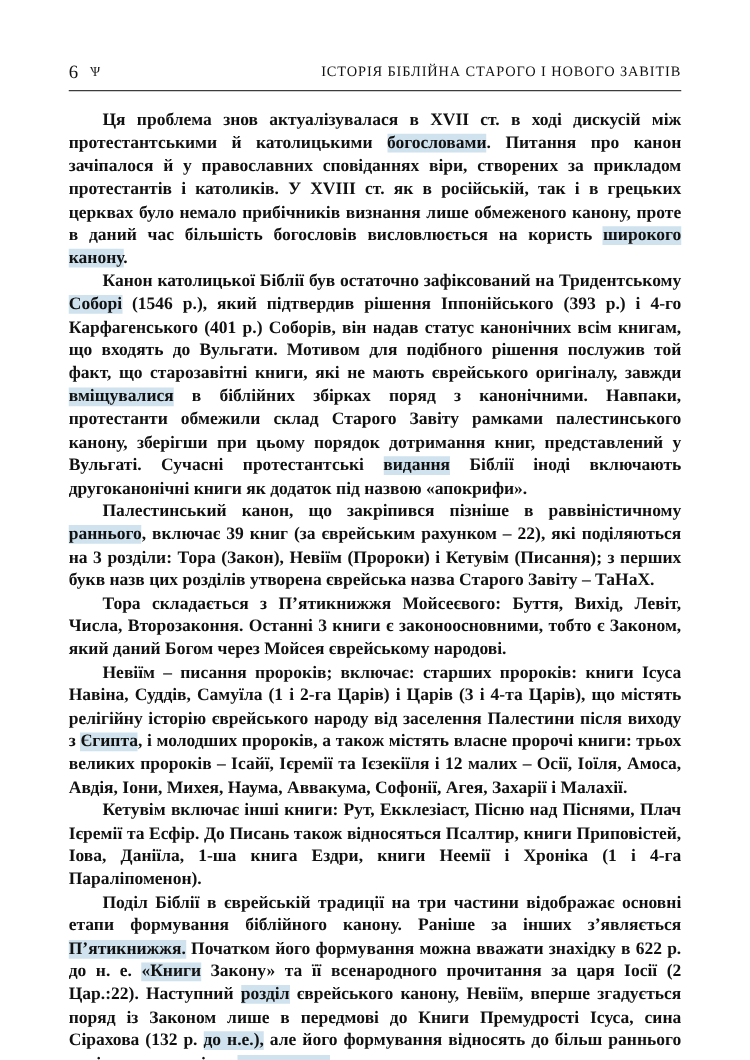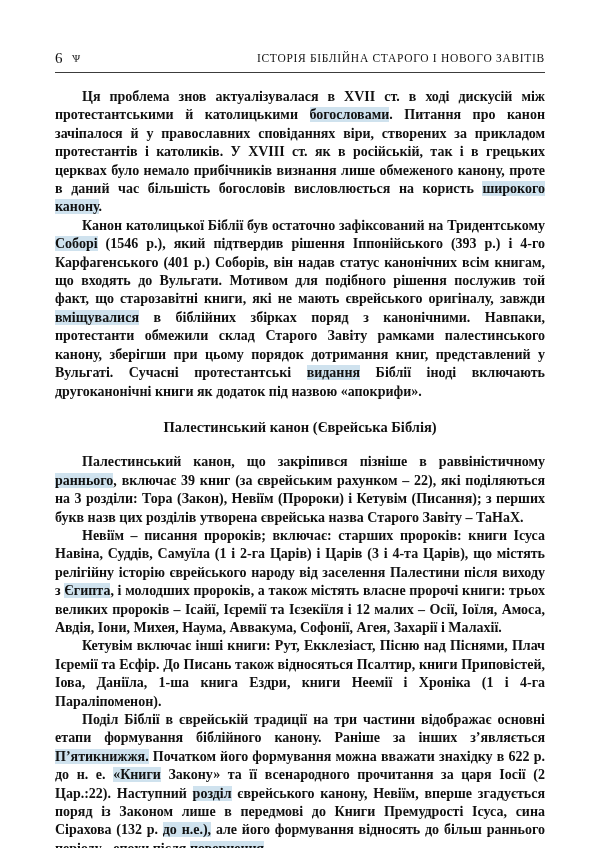--- a/index.html
+++ b/index.html
@@ -83,24 +83,24 @@
     <div class="running-title">ІСТОРІЯ БІБЛІЙНА СТАРОГО І НОВОГО ЗАВІТІВ</div>
   </div>
 
   <div class="page-body">
 
     <div>
         <p class="para">Ця проблема знов актуалізувалася в XVII ст. в ході дискусій між протестантськими й католицькими <mark>богословами</mark>. Питання про канон зачіпалося й у православних сповіданнях віри, створених за прикладом протестантів і католиків. У XVIII ст. як в російській, так і в грецьких церквах було немало прибічників визнання лише обмеженого канону, проте в даний час більшість богословів висловлюється на користь <mark>широкого канону</mark>.</p>
         <p class="para">Канон католицької Біблії був остаточно зафіксований на Тридентському <mark>Соборі</mark> (1546 р.), який підтвердив рішення Іппонійського (393 р.) і 4-го Карфагенського (401 р.) Соборів, він надав статус канонічних всім книгам, що входять до Вульгати. Мотивом для подібного рішення послужив той факт, що старозавітні книги, які не мають єврейського оригіналу, завжди <mark>вміщувалися</mark> в біблійних збірках поряд з канонічними. Навпаки, протестанти обмежили склад Старого Завіту рамками палестинського канону, зберігши при цьому порядок дотримання книг, представлений у Вульгаті. Сучасні протестантські <mark>видання</mark> Біблії іноді включають другоканонічні книги як додаток під назвою «апокрифи».</p>
       </div>
 
-    <h2 class="section-heading">Палестинський канон (Єврейська Біблія)</h2>
 
     <div>
         <p class="para">Палестинський канон, що закріпився пізніше в раввіністичному <mark>раннього</mark>, включає 39 книг (за єврейським рахунком – 22), які поділяються на 3 розділи: Тора (Закон), Невіїм (Пророки) і Кетувім (Писання); з перших букв назв цих розділів утворена єврейська назва Старого Завіту – ТаНаХ.</p>
+        <p class="para">Тора складається з П’ятикнижжя Мойсеєвого: Буття, Вихід, Левіт, Числа, Второзаконня. Останні 3 книги є законоосновними, тобто є Законом, який даний Богом через Мойсея єврейському народові.</p>
         <p class="para">Невіїм – писання пророків; включає: старших пророків: книги Ісуса Навіна, Суддів, Самуїла (1 і 2-га Царів) і Царів (3 і 4-та Царів), що містять релігійну історію єврейського народу від заселення Палестини після виходу з <mark>Єгипта</mark>, і молодших пророків, а також містять власне пророчі книги: трьох великих пророків – Ісайї, Ієремії та Ієзекіїля і 12 малих – Осії, Іоїля, Амоса, Авдія, Іони, Михея, Наума, Аввакума, Софонії, Агея, Захарії і Малахії.</p>
         <p class="para">Кетувім включає інші книги: Рут, Екклезіаст, Пісню над Піснями, Плач Ієремії та Есфір. До Писань також відносяться Псалтир, книги Приповістей, Іова, Даніїла, 1-ша книга Ездри, книги Неемії і Хроніка (1 і 4-га Параліпоменон).</p>
         <p class="para">Поділ Біблії в єврейській традиції на три частини відображає основні етапи формування біблійного канону. Раніше за інших з’являється <mark>П’ятикнижжя.</mark> Початком його формування можна вважати знахідку в 622 р. до н. е. <mark>«Книги</mark> Закону» та її всенародного прочитання за царя Іосії (2 Цар.:22). Наступний <mark>розділ</mark> єврейського канону, Невіїм, вперше згадується поряд із Законом лише в передмові до Книги Премудрості Ісуса, сина Сірахова (132 р. <mark>до н.е.),</mark> але його формування відносять до більш раннього періоду - епохи після <mark>повернення</mark></p>
       </div>
 
   </div>
 
 </div>
 
 </body></html>

